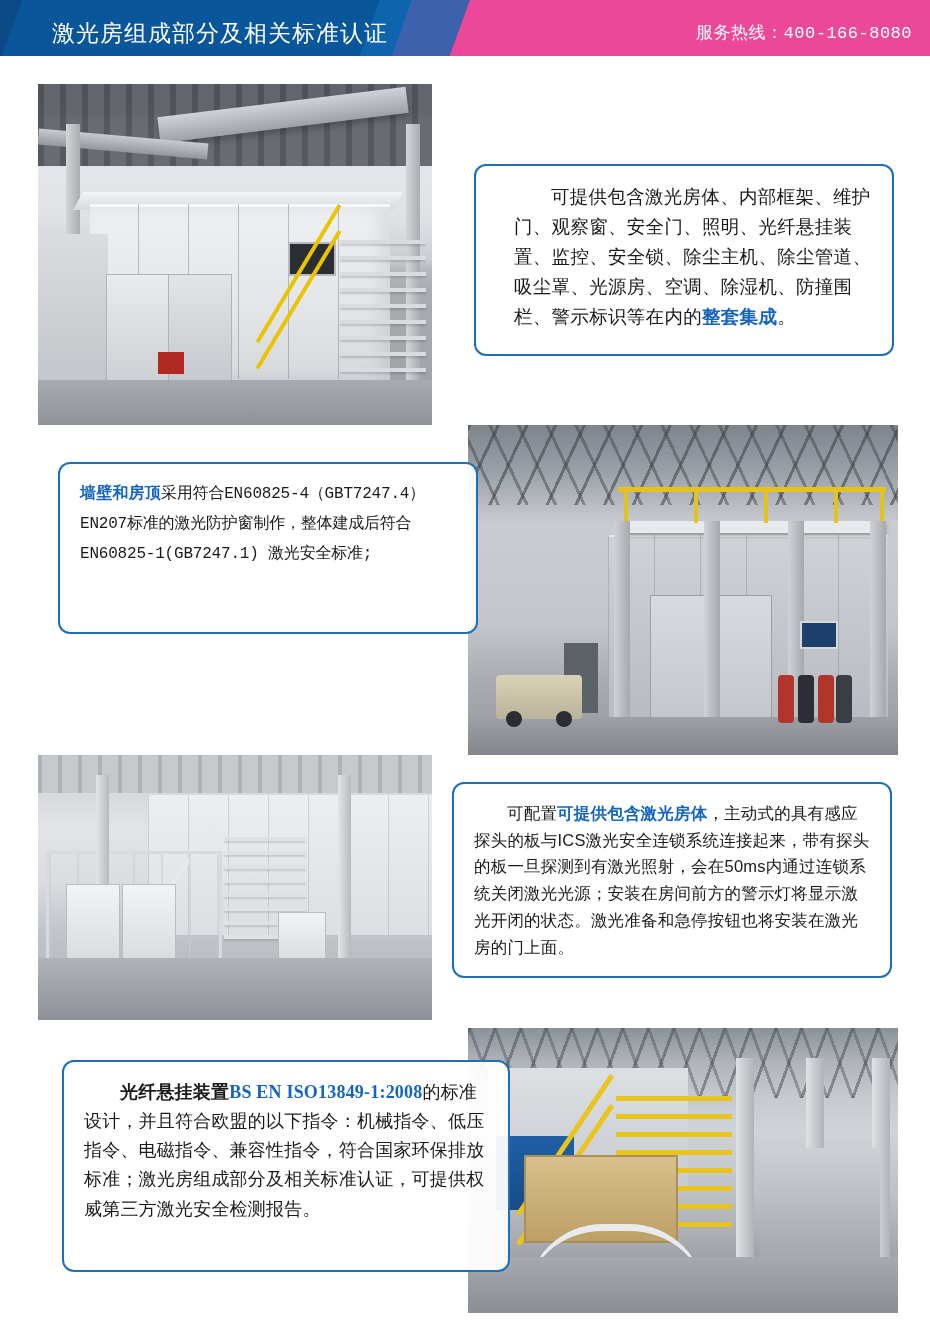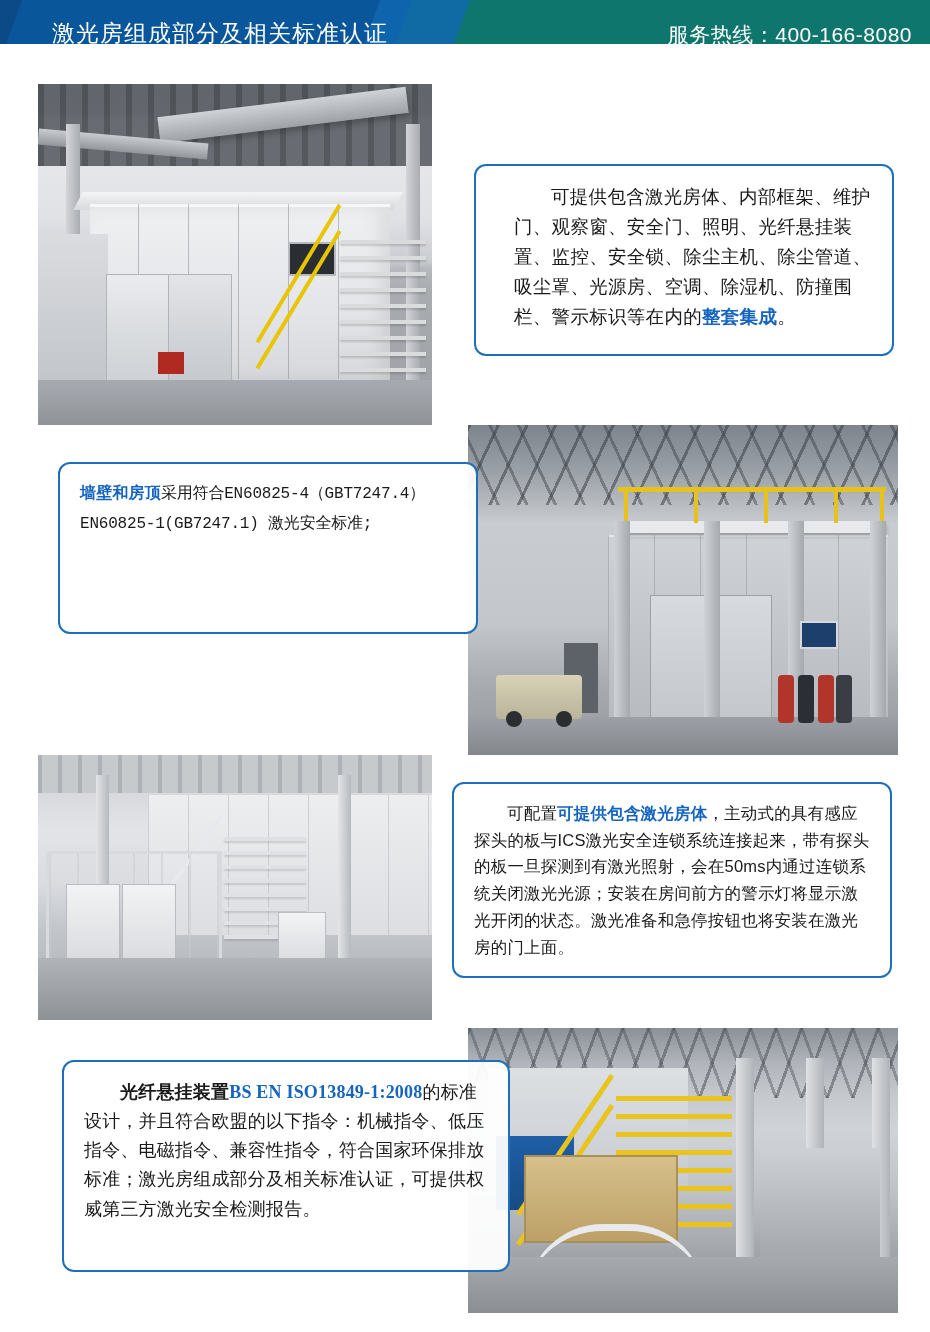--- a/index.html
+++ b/index.html
@@ -14,22 +14,22 @@
     position: relative;
     overflow: hidden;
   }
 
   
   .header {
     position: absolute;
     left: 0;
     top: 0;
     width: 930px;
-    height: 44px;
-    background: #0f766e;
+    height: 56px;
+    background: #ec4899;
     overflow: hidden;
   }
   .header-accent-left {
     position: absolute;
     left: 0;
     top: 0;
     width: 22px;
     height: 62px;
     background: #0b4a86;
   }
@@ -61,24 +61,25 @@
     font-size: 23px;
     color: #ffffff;
     letter-spacing: 1px;
     font-weight: normal;
     z-index: 4;
   }
   .header-hotline {
     position: absolute;
     right: 18px;
     top: 21px;
-    font-size: 21px;
+    font-size: 17px;
     color: #ffffff;
     letter-spacing: .5px;
     z-index: 4;
+    font-family: Liberation Mono, monospace;
   }
 
   
   .photo {
     position: absolute;
     overflow: hidden;
     background: #b9bec4;
   }
 
   
@@ -464,20 +465,21 @@
     <div class="wheel" style="right:10px;"></div>
   </div>
   <div class="worker" style="left:310px; background:#b2352b;"></div>
   <div class="worker" style="left:330px; background:#2b2f35;"></div>
   <div class="worker" style="left:350px; background:#b2352b;"></div>
   <div class="worker" style="left:368px; background:#3a3e44;"></div>
 </div>
 
 <div class="callout" id="callout2">
   <div class="line"><span class="hl-blue" style="font-size:16px;">墙壁和房顶</span><span class="mono">采用符合EN60825-4（GBT7247.4）</span></div>
+  <div class="line mono">EN207标准的激光防护窗制作，整体建成后符合</div>
   <div class="line mono">EN60825-1(GB7247.1) 激光安全标准;</div>
 </div>
 
 <div class="photo" id="photo3">
   <div class="bg"></div>
   <div class="ceil"></div>
   <div class="wall"></div>
   <div class="walll"></div>
   <div class="stairs3">
     <div class="st" style="top:8px;"></div>

